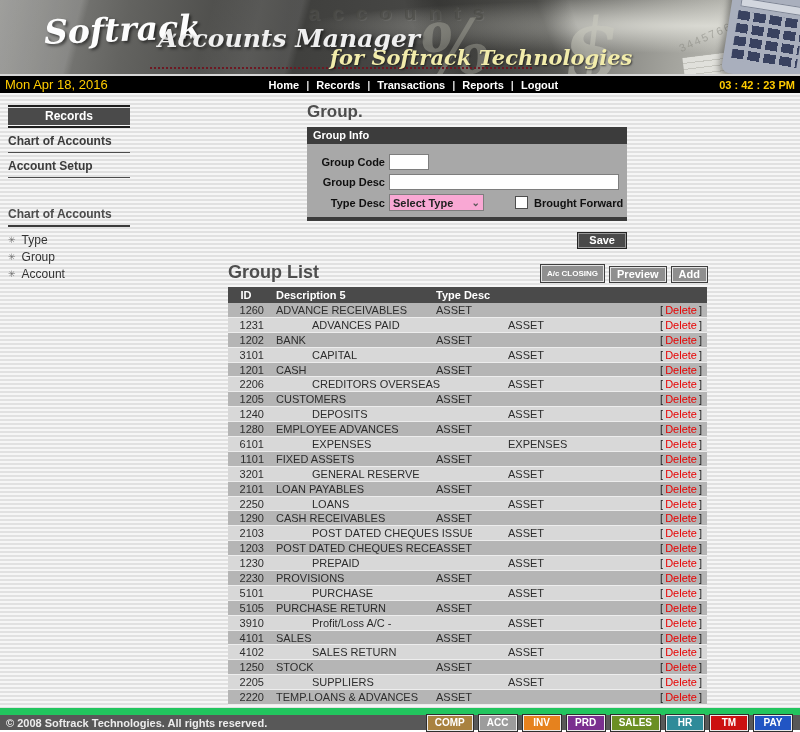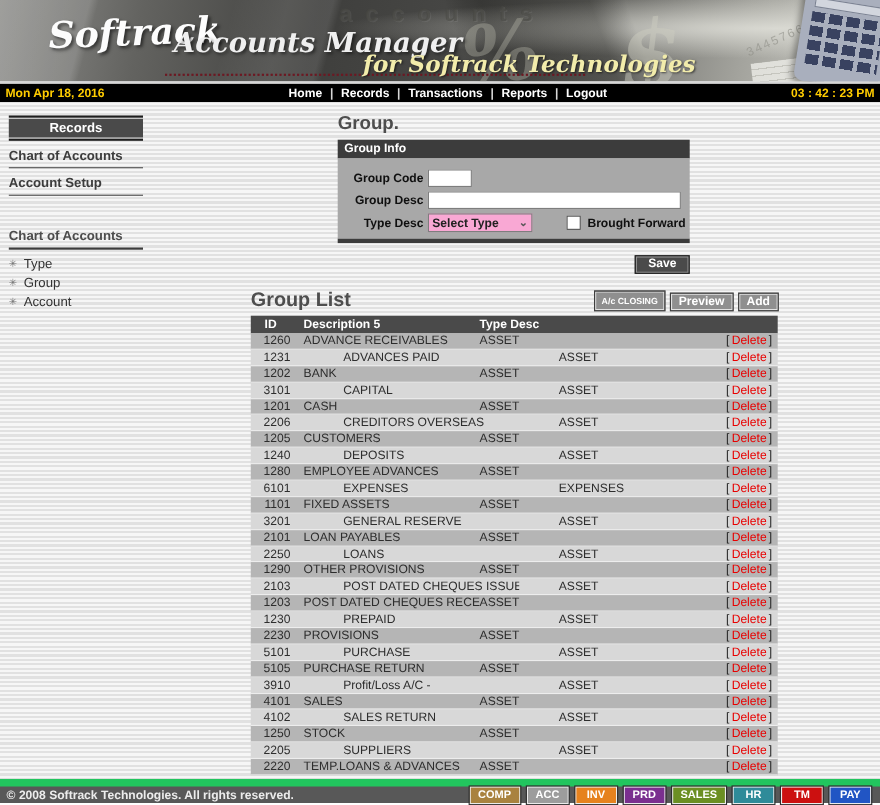--- a/index.html
+++ b/index.html
@@ -40,21 +40,21 @@
   .brand-serif { position:absolute; left:158px; top:24px; font-family:"DejaVu Serif", serif;
     font-style:italic; font-weight:bold; font-size:25px; color:#efefef;
     text-shadow:2px 2px 3px rgba(0,0,0,0.5); }
   .dotted-line { position:absolute; left:150px; top:67px; width:382px; border-top:2px dotted #6d1822; }
   .brand-tagline { position:absolute; left:330px; top:45px; font-family:"DejaVu Serif", serif;
     font-style:italic; font-weight:bold; font-size:21px; color:#f2ecab;
     text-shadow:1px 1px 2px rgba(0,0,0,0.6); }
 
   
   .navbar { height:17px; background:#000; display:flex; align-items:center; padding:0 5px; }
-  .nav-date { color:#ffcc00; font-weight:bold; font-size:11px; white-space:nowrap; }
+  .nav-date { color:#ffcc00; font-weight:normal; font-size:13px; white-space:nowrap; }
   .nav-links { flex:1; display:flex; justify-content:center; align-items:center; gap:7px; }
   .nav-link { color:#fff; font-weight:bold; font-size:11px; text-decoration:none; cursor:pointer; }
   .nav-sep { color:#d8d8d8; font-size:11px; font-weight:bold; }
   .nav-time { color:#ffcc00; font-weight:bold; font-size:11px; white-space:nowrap; }
 
   
   .content { position:relative; height:615px; overflow:hidden;
     background:repeating-linear-gradient(to bottom, #f6f6f6 0 2px, #e1e1e1 2px 4px); }
 
   .sidebar { position:absolute; left:8px; top:12px; width:122px; }
@@ -312,21 +312,21 @@
               <span class="cell-del"><span class="del-bracket">[</span><a class="del-link">Delete</a><span class="del-bracket">]</span></span>
             </div>
             <div class="grid-row even">
               <span class="cell-id">2250</span>
               <span class="cell-desc">LOANS</span>
               <span class="cell-type">ASSET</span>
               <span class="cell-del"><span class="del-bracket">[</span><a class="del-link">Delete</a><span class="del-bracket">]</span></span>
             </div>
             <div class="grid-row odd">
               <span class="cell-id">1290</span>
-              <span class="cell-desc">OTHER PROVISIONS</span>
+              <span class="cell-desc">CASH RECEIVABLES</span>
               <span class="cell-type">ASSET</span>
               <span class="cell-del"><span class="del-bracket">[</span><a class="del-link">Delete</a><span class="del-bracket">]</span></span>
             </div>
             <div class="grid-row even">
               <span class="cell-id">2103</span>
               <span class="cell-desc">POST DATED CHEQUES ISSUED</span>
               <span class="cell-type">ASSET</span>
               <span class="cell-del"><span class="del-bracket">[</span><a class="del-link">Delete</a><span class="del-bracket">]</span></span>
             </div>
             <div class="grid-row odd">

